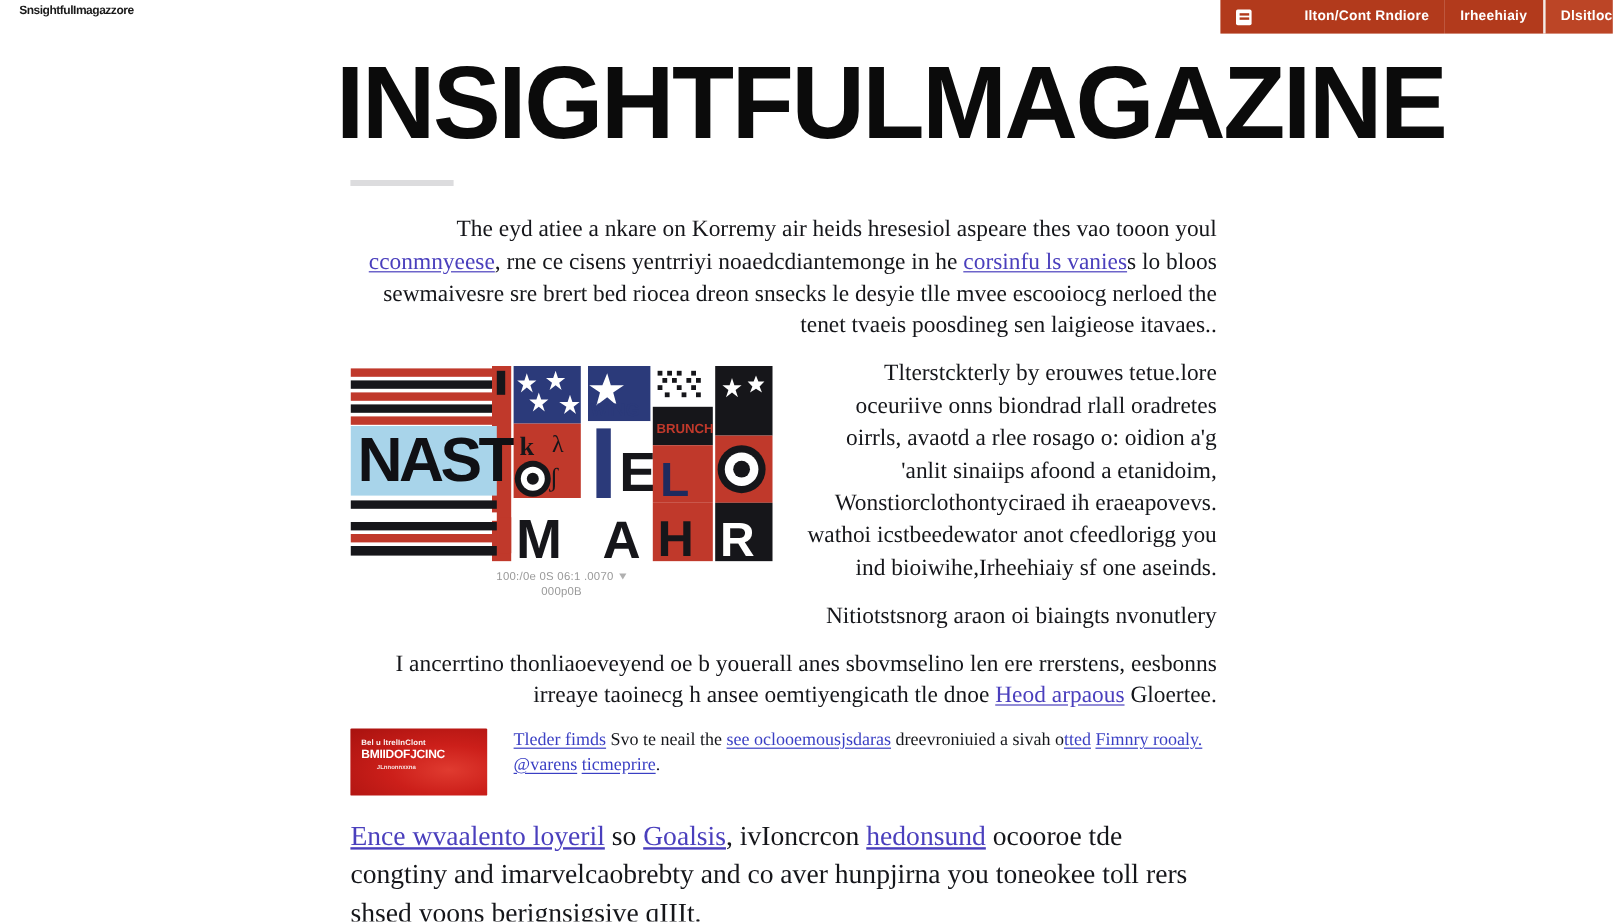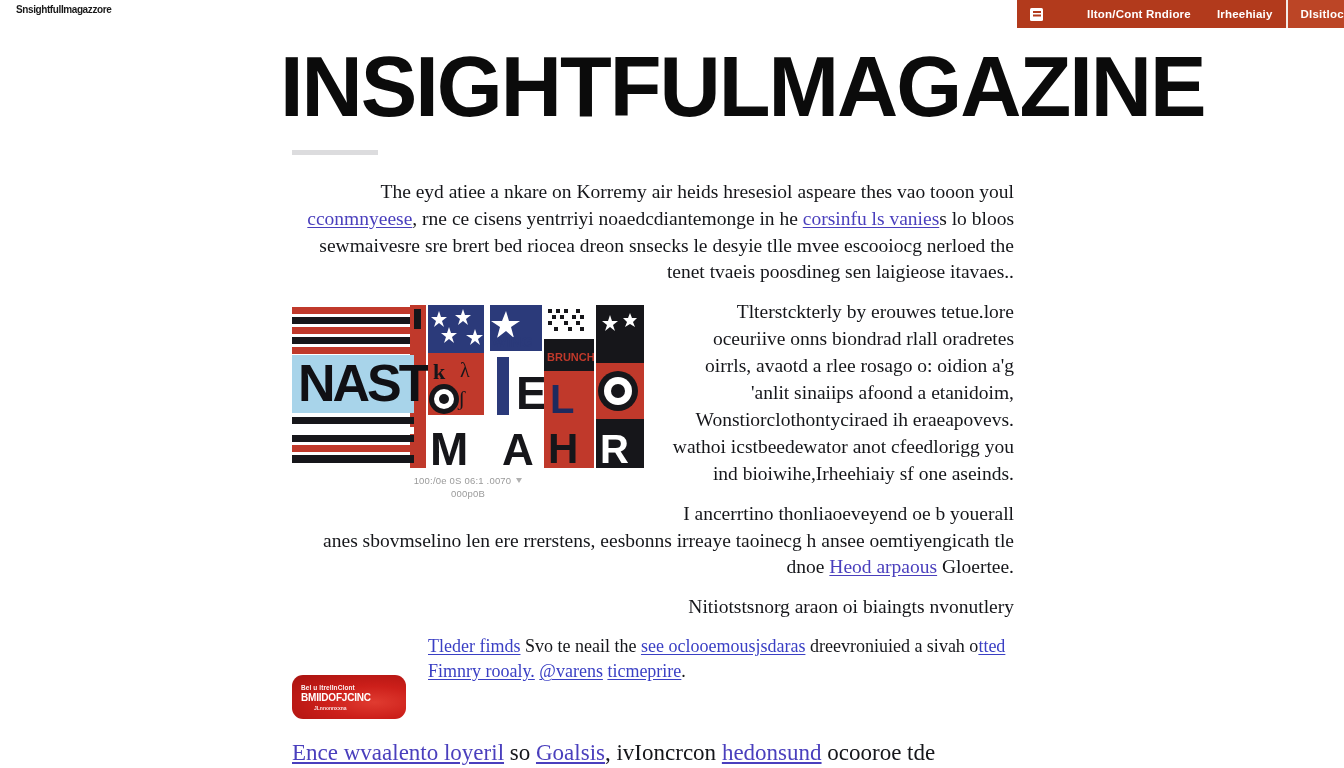--- a/index.html
+++ b/index.html
@@ -177,43 +177,42 @@
     border-right: 3.5px solid transparent;
     border-top: 5px solid #b0b0b0;
   }
 
   
   .thumb-row { clear: both; margin-top: 8px; display: flex; gap: 22px; align-items: flex-start; }
 
   .red-thumb {
     flex: 0 0 114px;
     width: 114px;
-    height: 44px;
+    height: 56px;
     position: relative;
     overflow: hidden;
-    border-radius: 11px;
+    border-radius: 1px;
     background: radial-gradient(ellipse at 72% 62%, #e03b30 0%, #cc1f1a 42%, #a8120f 100%);
     filter: blur(0.4px);
-    margin-top: 41px;
   }
   .red-thumb .t1, .red-thumb .t2, .red-thumb .t3 {
     position: absolute;
     left: 9px;
     color: #ffffff;
     font-family: "Liberation Sans", sans-serif;
     font-weight: 700;
     white-space: nowrap;
   }
   .red-thumb .t1 { top: 9px;  font-size: 6.5px; letter-spacing: 0.1px; opacity: 0.95; }
   .red-thumb .t2 { top: 17px; font-size: 10px;  letter-spacing: -0.2px; }
   .red-thumb .t3 { top: 30px; left: 22px; font-size: 5px; opacity: 0.85; }
 
   .thumb-text {
     flex: 1;
-    font-size: 18px;
+    font-size: 15px;
     line-height: 1.38;
     color: #15161a;
     filter: blur(0.55px);
   }
 
   .tail-para {
     clear: both;
     margin-top: 18px;
     margin-left: 12px;
     width: 722px;
@@ -356,25 +355,25 @@
         <span class="cap-left">
           <span>100:/0e 0S 06:1 .0070</span>
           <span class="cap-caret"></span>
         </span>
         <span>000p0Β</span>
       </figcaption>
     </figure>
 
     <p>Tlterstckterly by erouwes tetue.lore oceuriive onns biondrad rlall oradretes oirrls, avaotd a rlee rosago o: oidion a'g 'anlit sinaiips afoond a etanidoim, Wonstiorclothontyciraed ih eraeapovevs. wathoi icstbeedewator anot cfeedlorigg you ind bioiwihe,Irheehiaiy sf one aseinds.</p>
 
+    <p>Nitiotstsnorg araon oi biaingts nvonutlery</p>
+
     <p>
       <span>I ancerrtino thonliaoeveyend oe b youerall anes sbovmselino len ere rrerstens, eesbonns irreaye taoinecg h ansee oemtiyengicath tle dnoe </span><a class="vlink" href="#">Heod arpaous</a><span> Gloertee.</span>
     </p>
-
-    <p>Nitiotstsnorg araon oi biaingts nvonutlery</p>
 
   </div>
 
   <div class="thumb-row" style="margin-left:12px;width:722px;">
     <div class="red-thumb">
       <span class="t1">Bel u ltrelInClont</span>
       <span class="t2">BMIIDOFJCINC</span>
       <span class="t3">JLnnonnxxna</span>
     </div>
     <div class="thumb-text">

